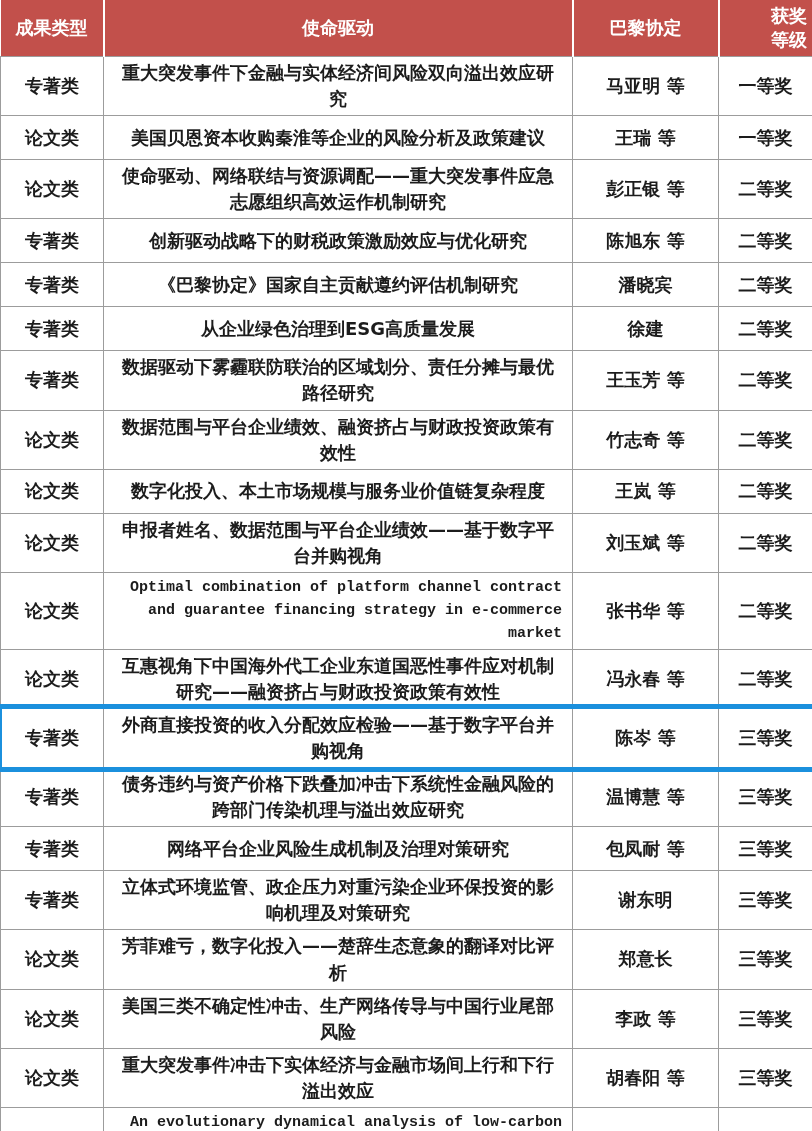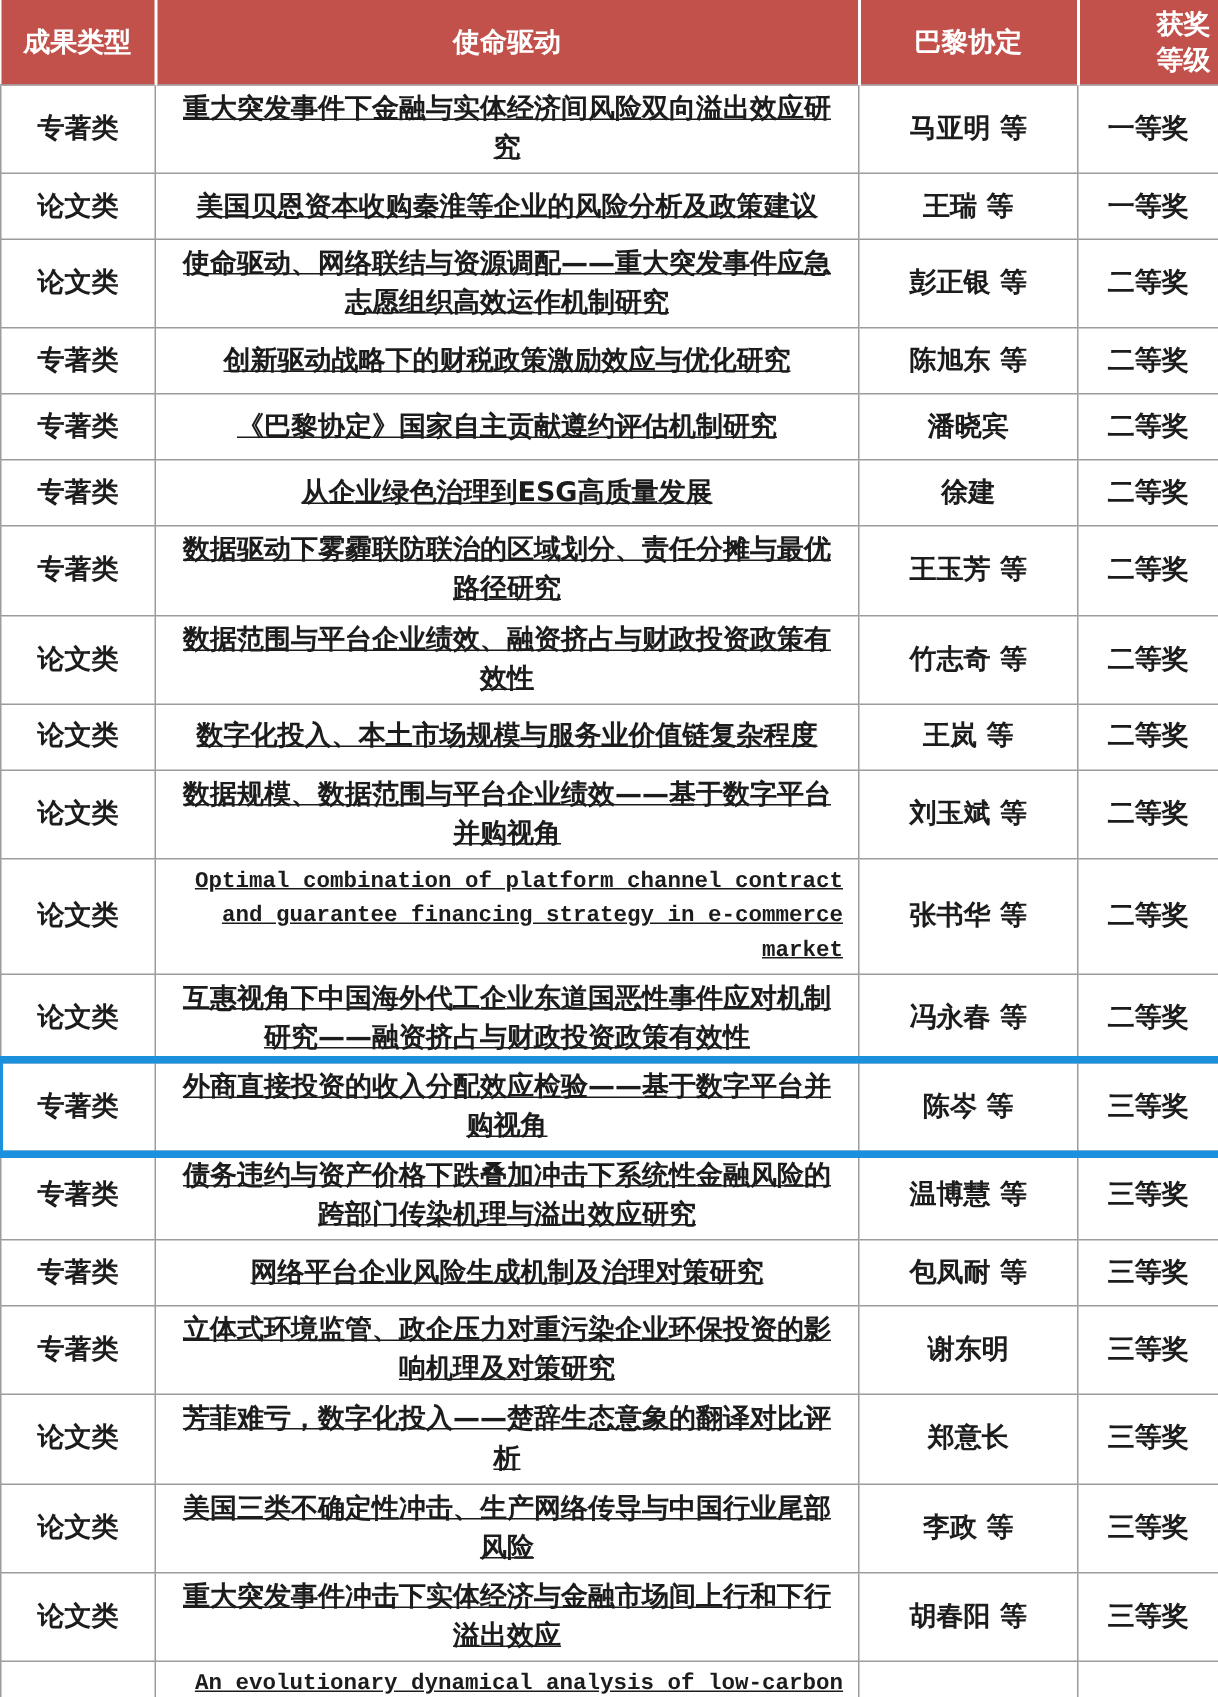--- a/index.html
+++ b/index.html
@@ -46,21 +46,21 @@
     color: var(--cell-text);
     font-size: 18px;
     font-weight: 600;
     text-align: center;
     vertical-align: middle;
     height: 44px;
     padding: 3px 6px;
     line-height: 1.45;
     word-break: break-word;
   }
-  table.awards td.c-name { padding: 3px 10px; text-decoration: underline; }
+  table.awards td.c-name { padding: 3px 10px; }
   table.awards td.latin {
     font-family: "Liberation Mono", "DejaVu Sans Mono", monospace;
     font-size: 15px;
     font-weight: 600;
     line-height: 1.55;
     text-align: right;
   }
   tr.highlighted {
     outline: 5px solid var(--highlight);
     outline-offset: -1px;
@@ -137,21 +137,21 @@
     <td class="c-award">二等奖</td>
   </tr>
         <tr>
     <td class="c-type">论文类</td>
     <td class="c-name">数字化投入、本土市场规模与服务业价值链复杂程度</td>
     <td class="c-applicant">王岚 等</td>
     <td class="c-award">二等奖</td>
   </tr>
         <tr>
     <td class="c-type">论文类</td>
-    <td class="c-name">数据规模、数据范围与平台企业绩效——基于数字平台并购视角</td>
+    <td class="c-name">申报者姓名、数据范围与平台企业绩效——基于数字平台并购视角</td>
     <td class="c-applicant">刘玉斌 等</td>
     <td class="c-award">二等奖</td>
   </tr>
         <tr>
     <td class="c-type">论文类</td>
     <td class="c-name latin">Optimal combination of platform channel contract and guarantee financing strategy in e-commerce market</td>
     <td class="c-applicant">张书华 等</td>
     <td class="c-award">二等奖</td>
   </tr>
         <tr>

